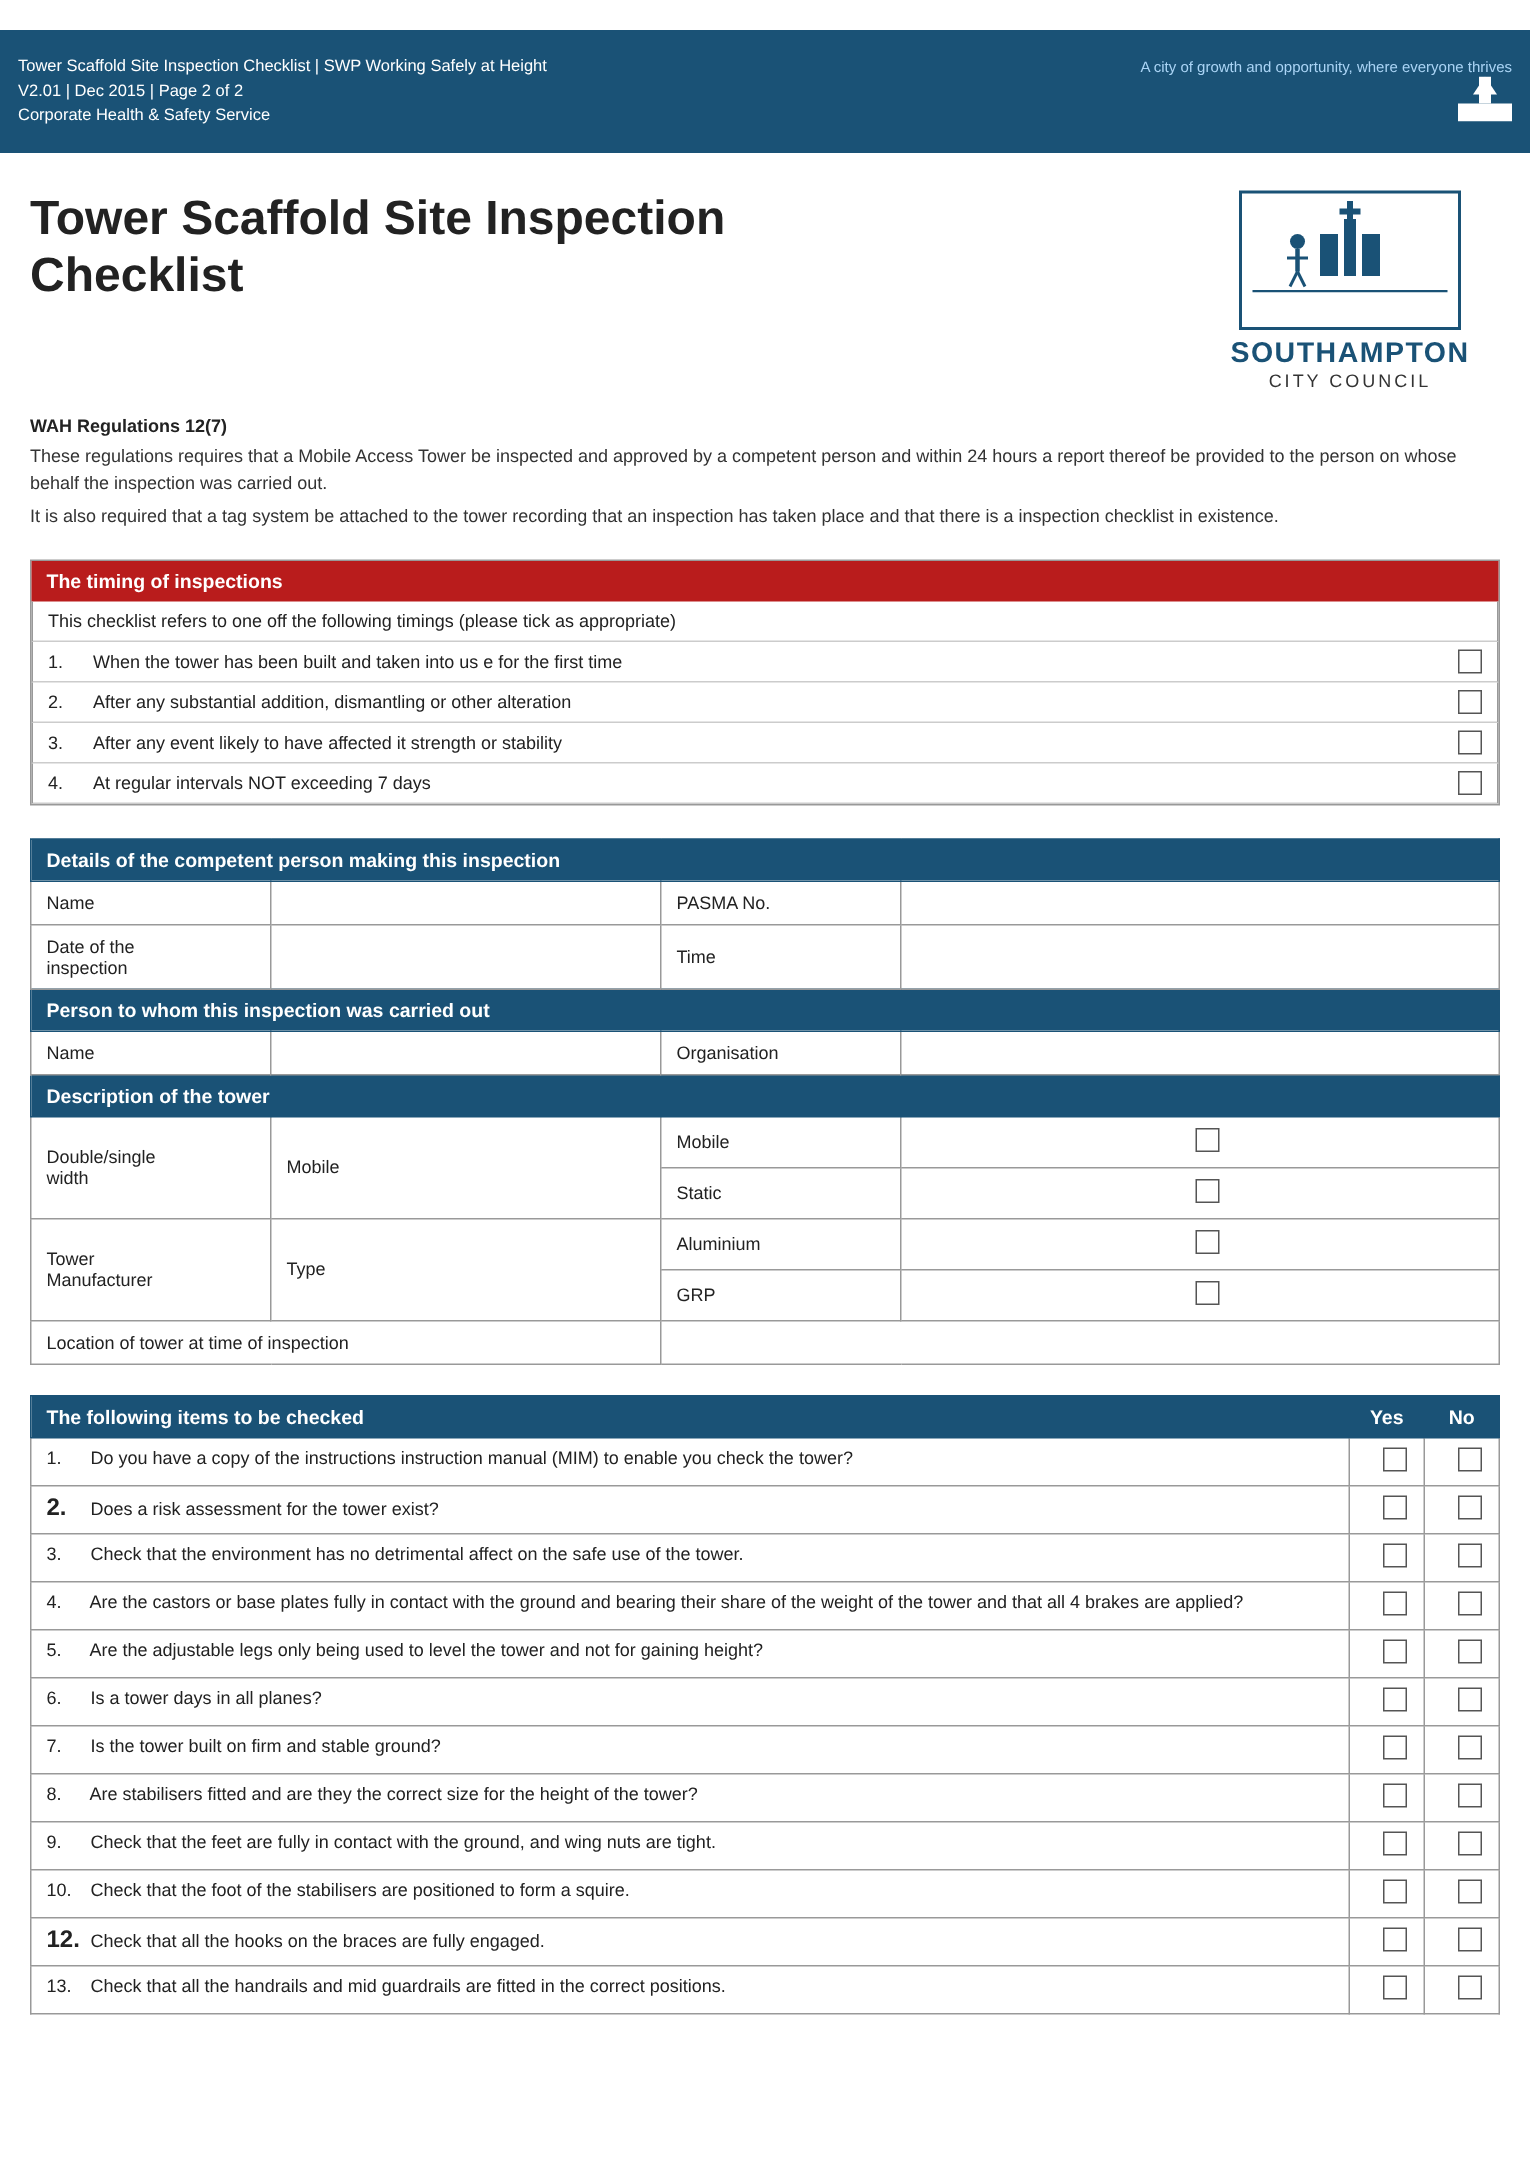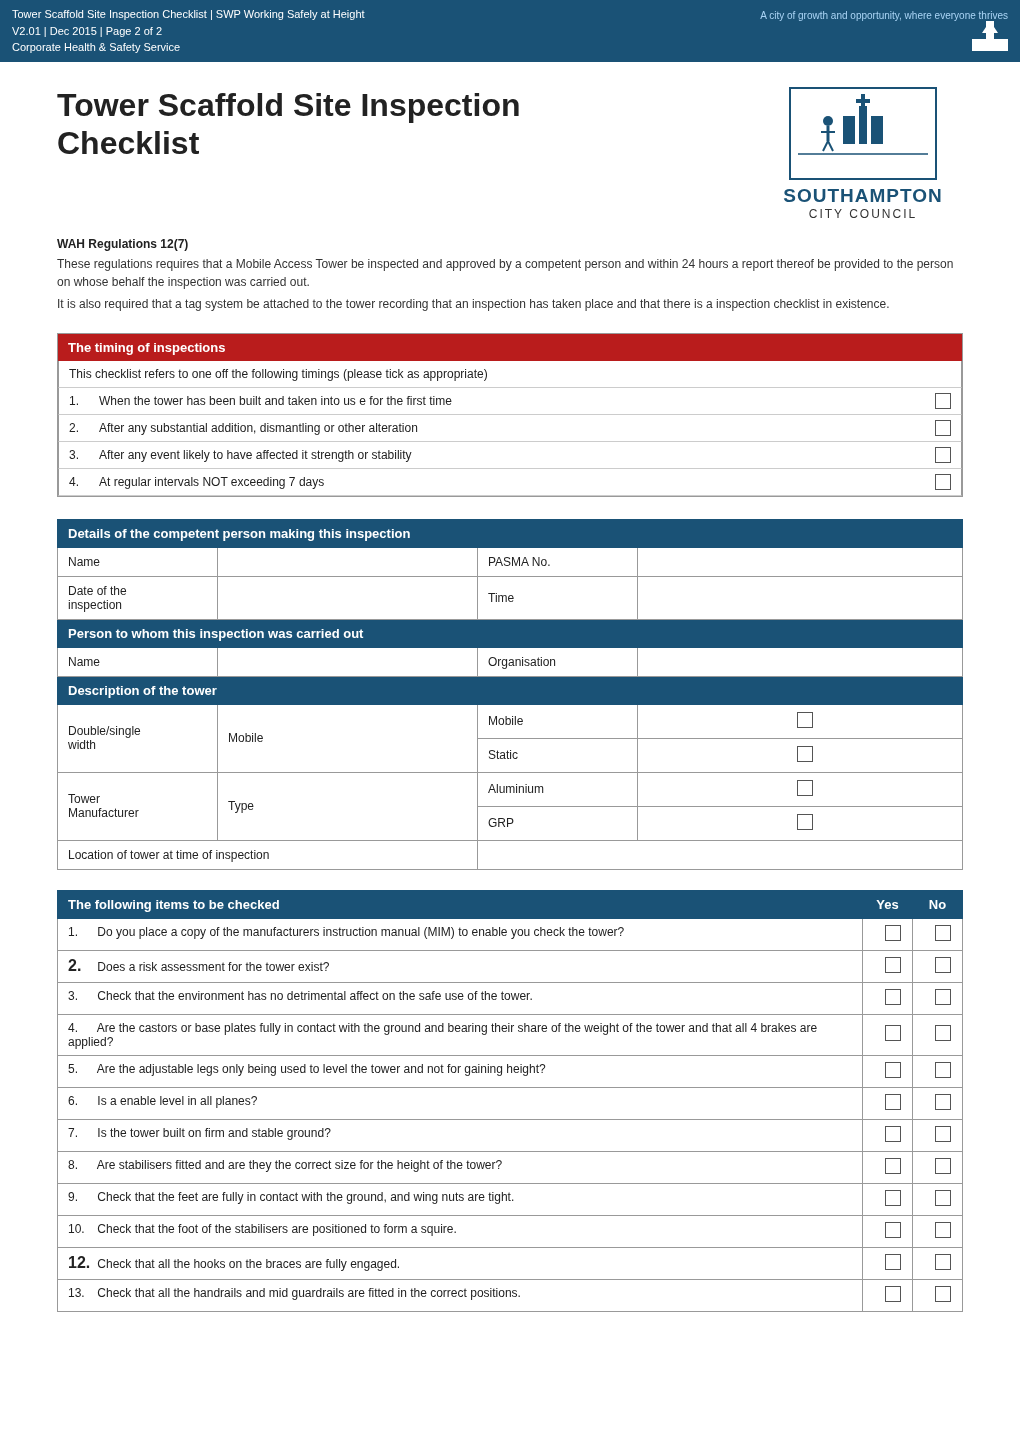--- a/index.html
+++ b/index.html
@@ -9,25 +9,26 @@
       color: #222;
       background: #fff;
       width: 1020px;
       min-height: 1443px;
     }
 
     
     .header-bar {
       background: #1a5276;
       color: #fff;
-      padding: 6px 12px;
+      padding: 16px 12px;
       font-size: 11px;
       display: flex;
       justify-content: space-between;
       align-items: center;
+      margin-top: 20px;
     }
     .header-bar-left { line-height: 1.5; }
     .header-bar-right {
       display: flex;
       flex-direction: column;
       align-items: flex-end;
       font-size: 10px;
     }
     .header-logo-area {
       display: flex;
@@ -35,21 +36,21 @@
       gap: 8px;
     }
     .southampton-logo-text {
       font-size: 10px;
       color: #aad4f5;
       text-align: right;
     }
 
     
     .main-content {
-      padding: 24px 57px;
+      padding: 24px 20px;
     }
 
     
     .title-section {
       display: flex;
       justify-content: space-between;
       align-items: flex-start;
       margin-bottom: 16px;
     }
     .main-title {
@@ -356,21 +357,21 @@
         <tr class="header-row">
       <td>The following items to be checked</td>
       <td class="yes-col">Yes</td>
       <td class="no-col">No</td>
     </tr>
     </tbody>
       <tbody id="checklist-body">
     <tr>
       <td>
         <span class="item-num" style="">1.</span>
-        <span>Do you place a copy of the manufacturers instruction manual (MIM) to enable you check the tower?</span>
+        <span>Do you have a copy of the instructions instruction manual (MIM) to enable you check the tower?</span>
       </td>
       <td class="yes-col">
         <span class="checkbox-box"></span>
       </td>
       <td class="no-col">
         <span class="checkbox-box"></span>
       </td>
     </tr>
         <tr>
       <td>
@@ -416,21 +417,21 @@
       <td class="yes-col">
         <span class="checkbox-box"></span>
       </td>
       <td class="no-col">
         <span class="checkbox-box"></span>
       </td>
     </tr>
         <tr>
       <td>
         <span class="item-num" style="">6.</span>
-        <span>Is a enable level in all planes?</span>
+        <span>Is a tower days in all planes?</span>
       </td>
       <td class="yes-col">
         <span class="checkbox-box"></span>
       </td>
       <td class="no-col">
         <span class="checkbox-box"></span>
       </td>
     </tr>
         <tr>
       <td>

